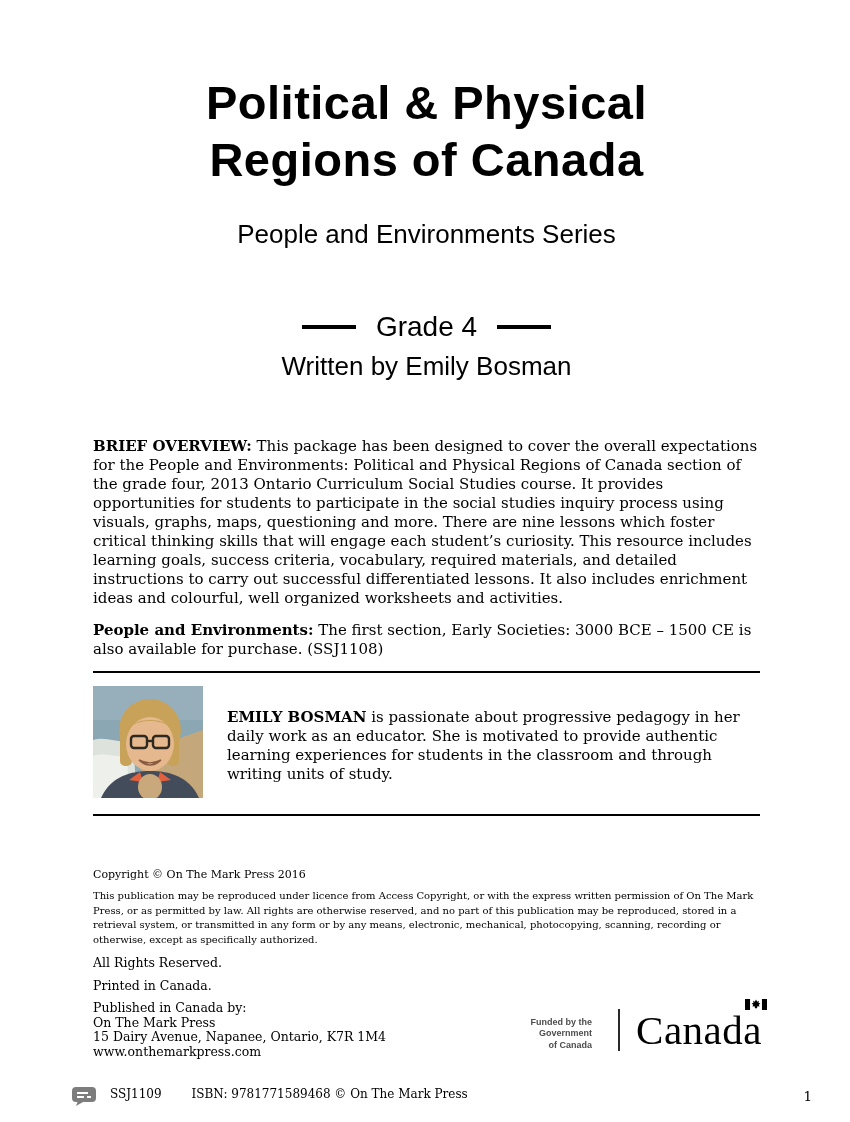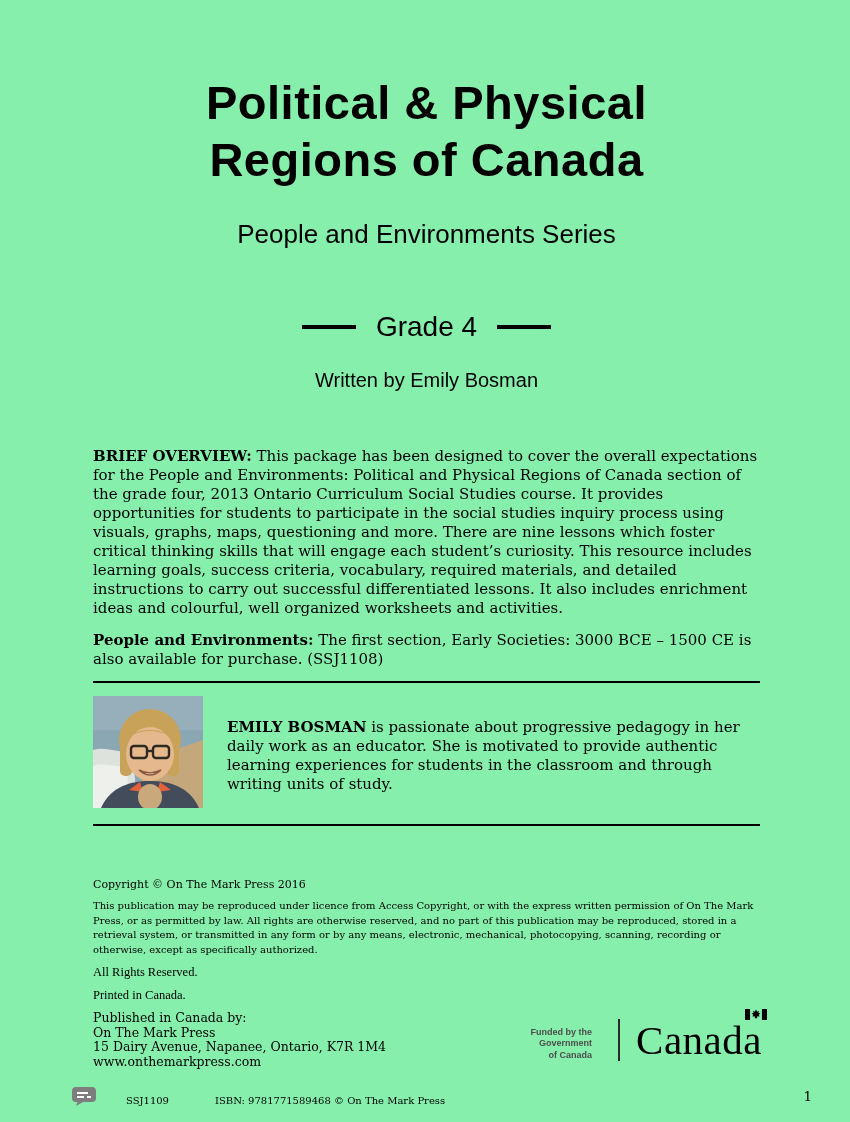--- a/index.html
+++ b/index.html
@@ -1,21 +1,21 @@
 <!DOCTYPE html>
 <html><head>
 <meta charset="utf-8">
 <style>
   * { margin: 0; padding: 0; box-sizing: border-box; }
   html, body { background: #e9e9e9; }
   .page {
     position: relative;
     width: 850px; height: 1122px;
     margin: 0 auto;
-    background: #86efac;
+    background: #ffffff;
     color: #000;
     font-family: "DejaVu Serif", serif;
     overflow: hidden;
   }
   .content { margin: 0 90px 0 93px; }
 
   
   .title-block { padding-top: 74px; text-align: center; }
   .main-title {
     font-family: "Liberation Sans", sans-serif;
@@ -32,42 +32,42 @@
   .grade-row {
     margin-top: 61px;
     display: flex; align-items: center; justify-content: center;
     gap: 20px;
     font-family: "Liberation Sans", sans-serif;
     font-size: 28px;
   }
   .grade-dash { width: 54px; height: 4px; background: #000; }
   .byline {
     font-family: "Liberation Sans", sans-serif;
-    font-size: 20px;
-    margin-top: 26px;
+    font-size: 26px;
+    margin-top: 8px;
     text-align: center;
   }
 
   
   .overview { margin-top: 55px; font-size: 15px; line-height: 19px; }
   .series-note { margin-top: 13px; font-size: 15px; line-height: 19px; }
   .bold-label { font-weight: bold; }
   .rule { border: 0; border-top: 2px solid #000; margin-top: 12px; }
 
   
   .author-row { display: flex; gap: 24px; margin-top: 13px; min-height: 112px; justify-content: flex-end; }
   .author-photo { width: 110px; height: 112px; flex: 0 0 auto; display: block; }
   .author-bio { padding-top: 22px; font-size: 15px; line-height: 19px; }
   .rule2 { border: 0; border-top: 2px solid #000; margin-top: 16px; }
 
   
   .copyright-block { margin-top: 52px; }
   .copy-line1 { font-size: 11px; }
   .copy-body { margin-top: 8px; font-size: 10px; line-height: 14.5px; }
-  .copy-small { margin-top: 8px; font-size: 12.5px; font-family: Liberation Serif, serif; }
+  .copy-small { margin-top: 8px; font-size: 12.5px; }
   .publisher-row { margin-top: 8px; display: flex; justify-content: space-between; align-items: flex-start; }
   .publisher-block { font-size: 12.5px; line-height: 14.5px; }
 
   
   .canada-logo { display: flex; align-items: flex-end; margin-top: 8px; margin-right: -8px; }
   .funded-text {
     font-family: "Liberation Sans", sans-serif;
     font-size: 9px; line-height: 11.5px;
     font-weight: bold;
     color: #4d4d4d;
@@ -83,21 +83,21 @@
     padding-right: 6px;
   }
   .wordmark .last-a { position: relative; }
   .flag-icon { position: absolute; top: -8px; right: -5px; }
 
   
   .footer {
     position: absolute; left: 72px; right: 38px; bottom: 16px;
     display: flex; align-items: center;
   }
-  .footer-left { display: flex; align-items: flex-end; font-size: 10px; gap: 16px; }
+  .footer-left { display: flex; align-items: flex-start; font-size: 12px; }
   .otm-icon { margin-right: 14px; display: block; }
   .footer-code { margin-right: 30px; }
   .footer-page {
     position: absolute; right: 0; bottom: 2px;
     font-size: 13.5px;
   }
 </style>
 </head>
 <body>
 

